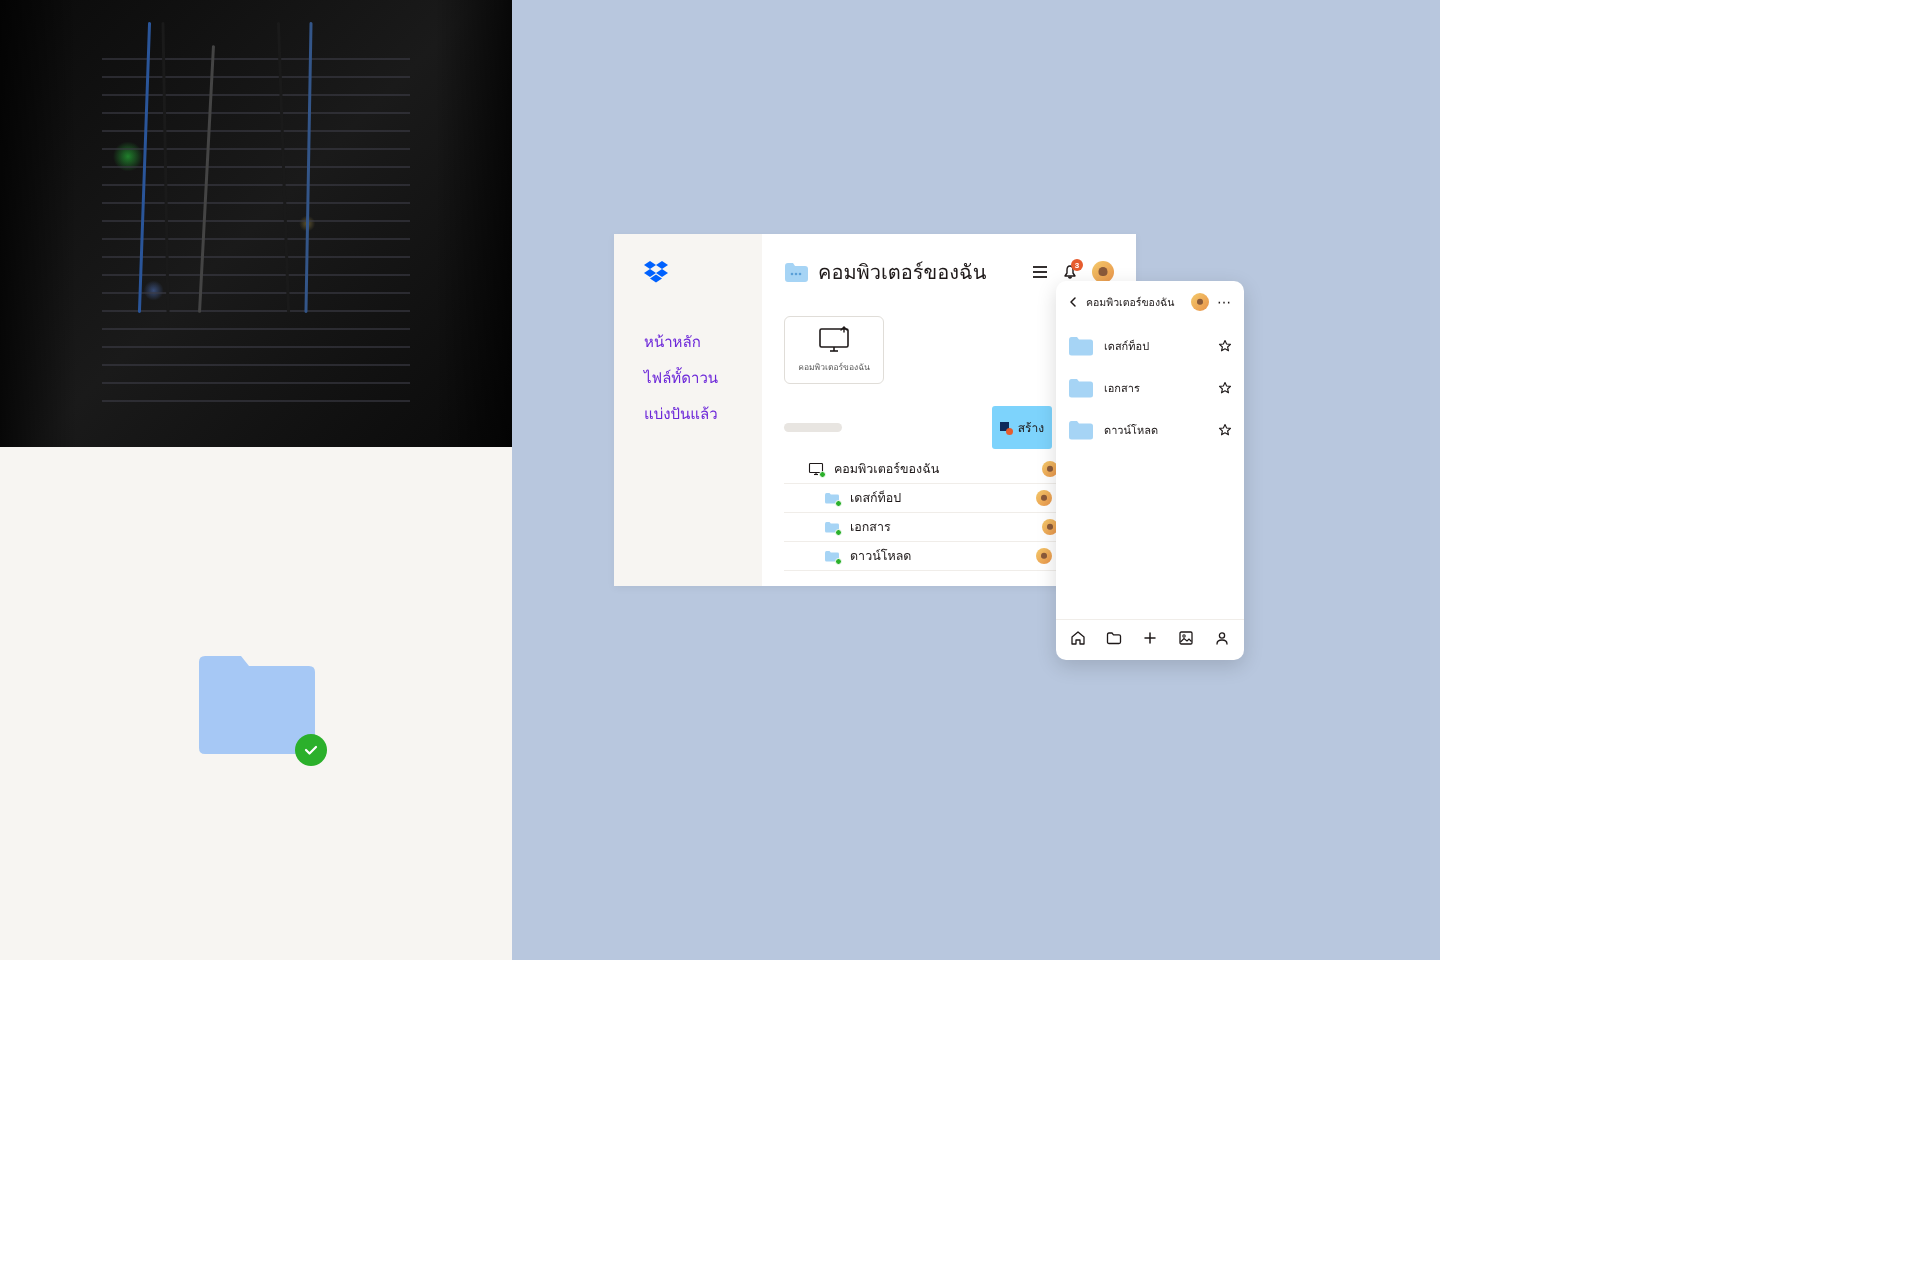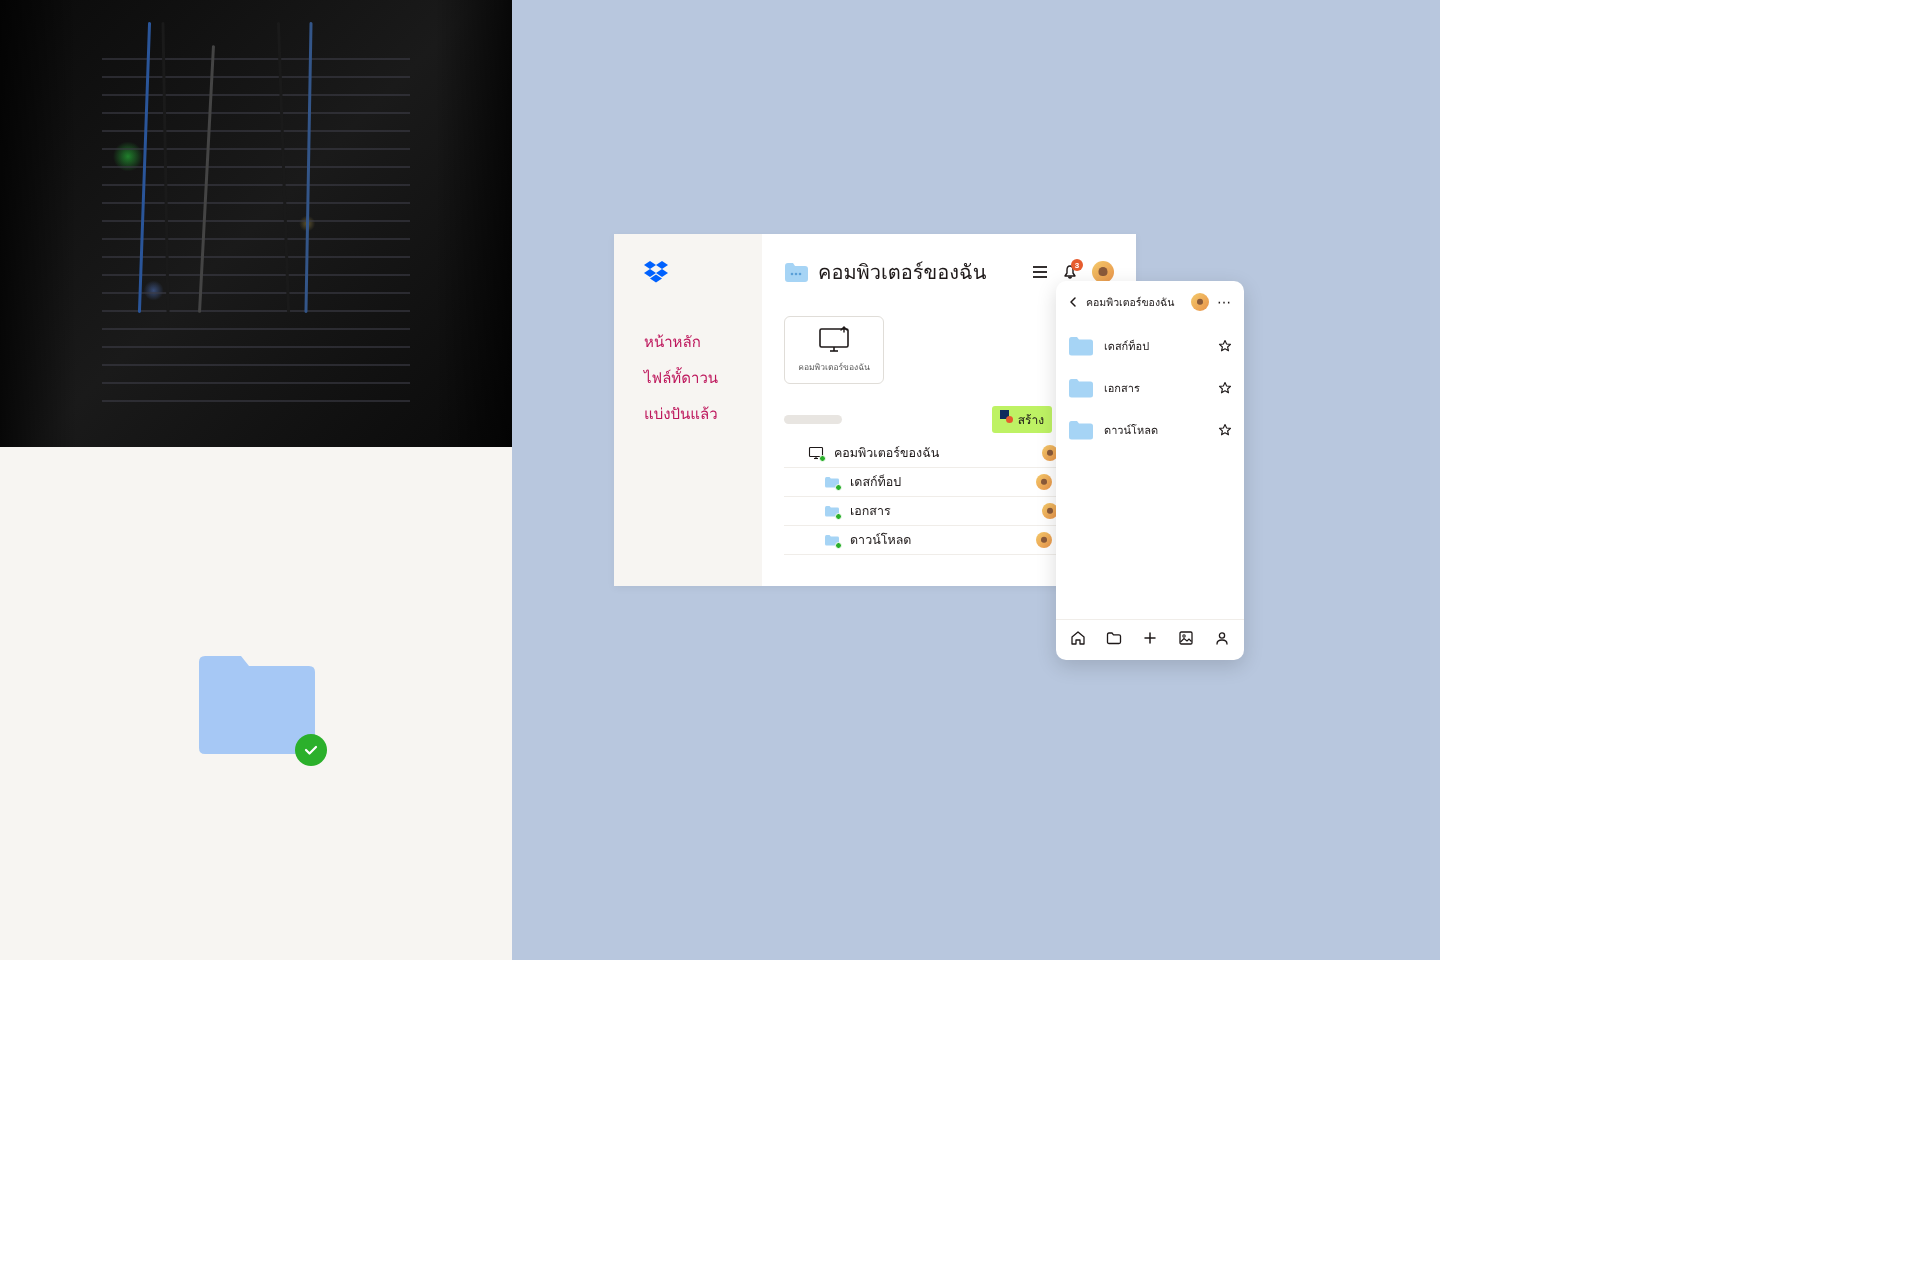--- a/index.html
+++ b/index.html
@@ -121,21 +121,21 @@
 }
 .dropbox-logo {
   width: 24px;
   height: 24px;
   margin-bottom: 40px;
 }
 .dropbox-logo svg { width: 100%; height: 100%; }
 
 .nav-item {
   font-size: 15px;
-  color: #be185d;
+  color: #6d28d9;
   padding: 6px 0;
   cursor: pointer;
 }
 
 .app-main {
   flex: 1;
   background: #fff;
   padding: 22px 22px 0 22px;
   position: relative;
 }
@@ -225,24 +225,24 @@
 }
 .gray-pill {
   width: 58px;
   height: 9px;
   background: #e8e5e1;
   border-radius: 5px;
 }
 .toolbar-spacer { flex: 1; }
 .create-btn {
   display: flex;
-  align-items: flex-start;
+  align-items: center;
   gap: 6px;
-  background: #bef264;
-  padding: 4px 8px;
+  background: #7dd3fc;
+  padding: 12px 8px;
   border-radius: 3px;
   cursor: pointer;
 }
 .create-icon {
   width: 12px;
   height: 12px;
   position: relative;
 }
 .create-icon::before {
   content: '';

